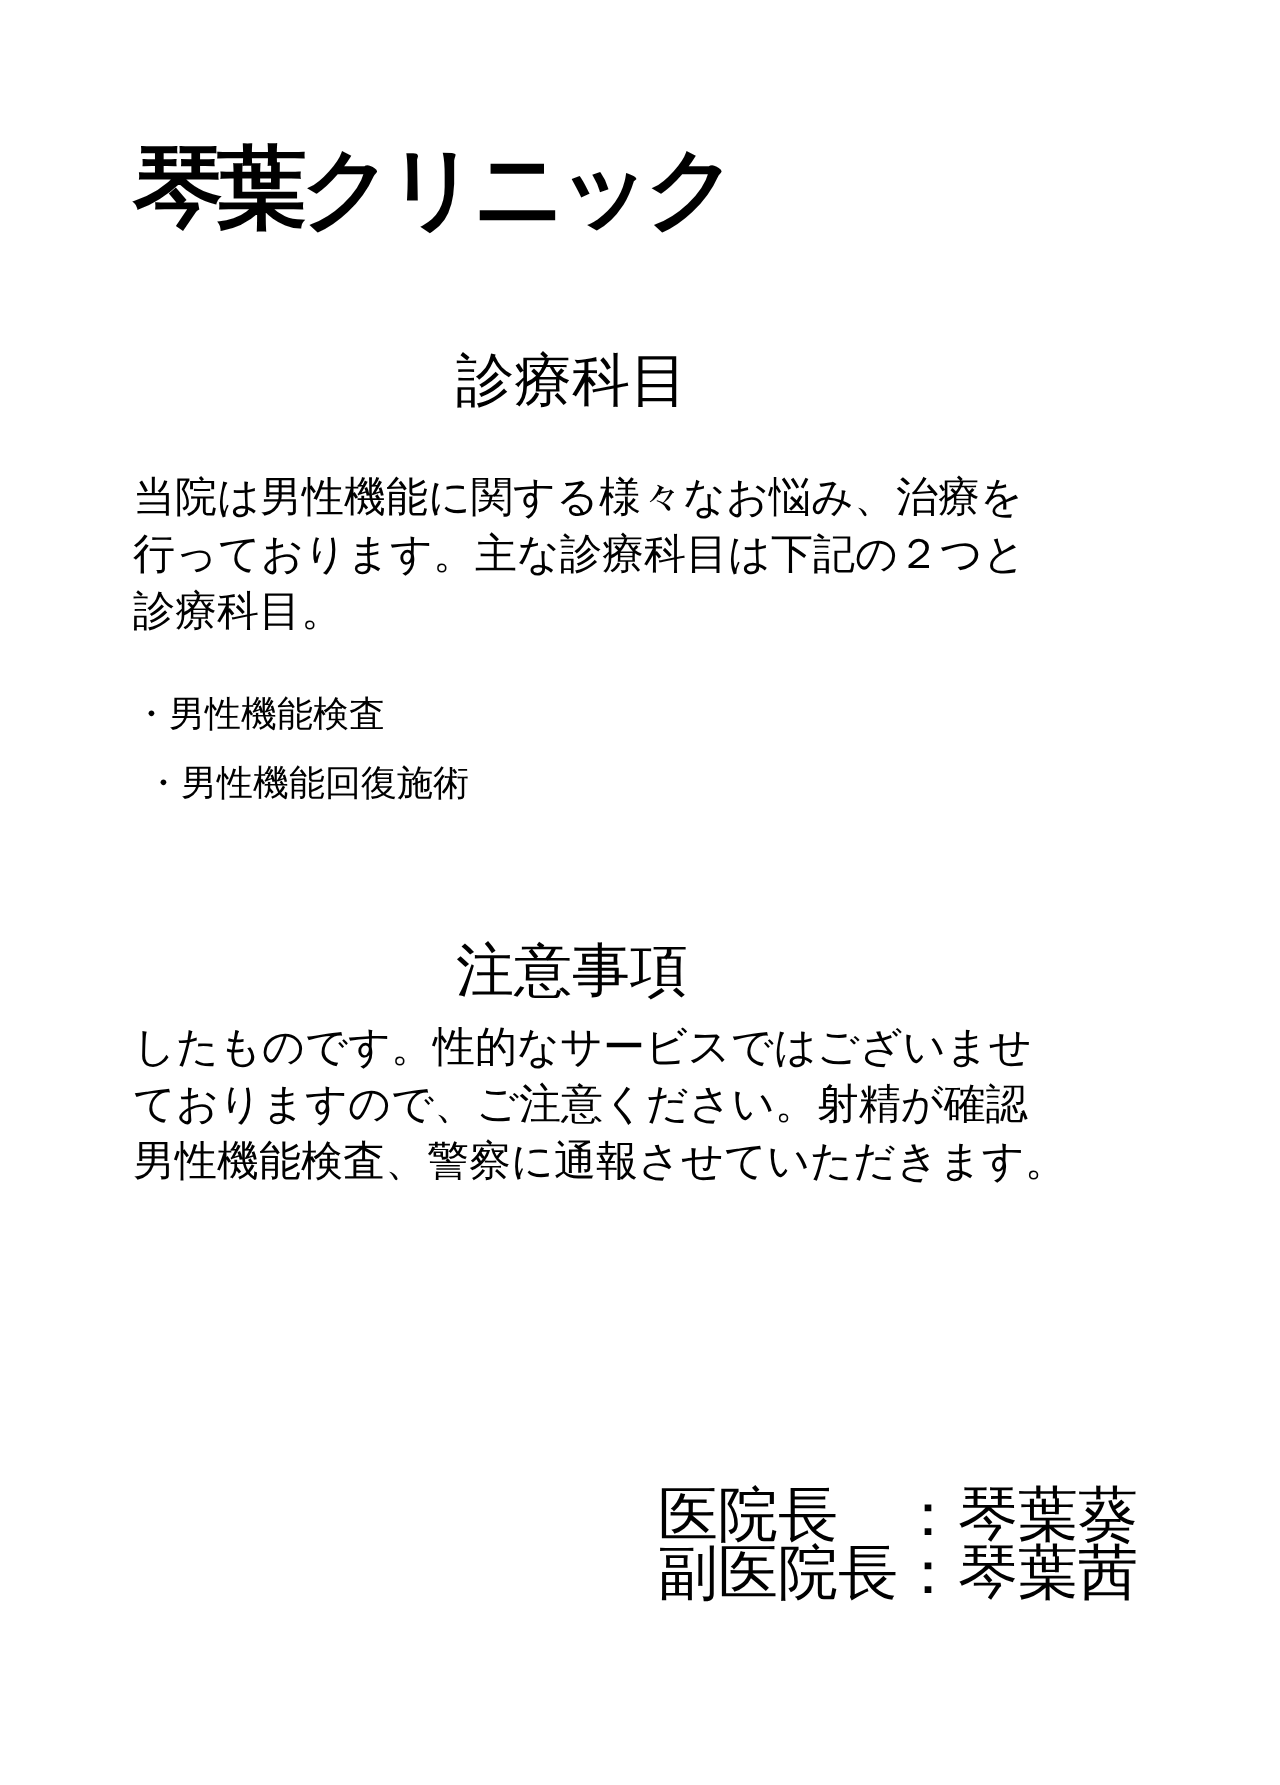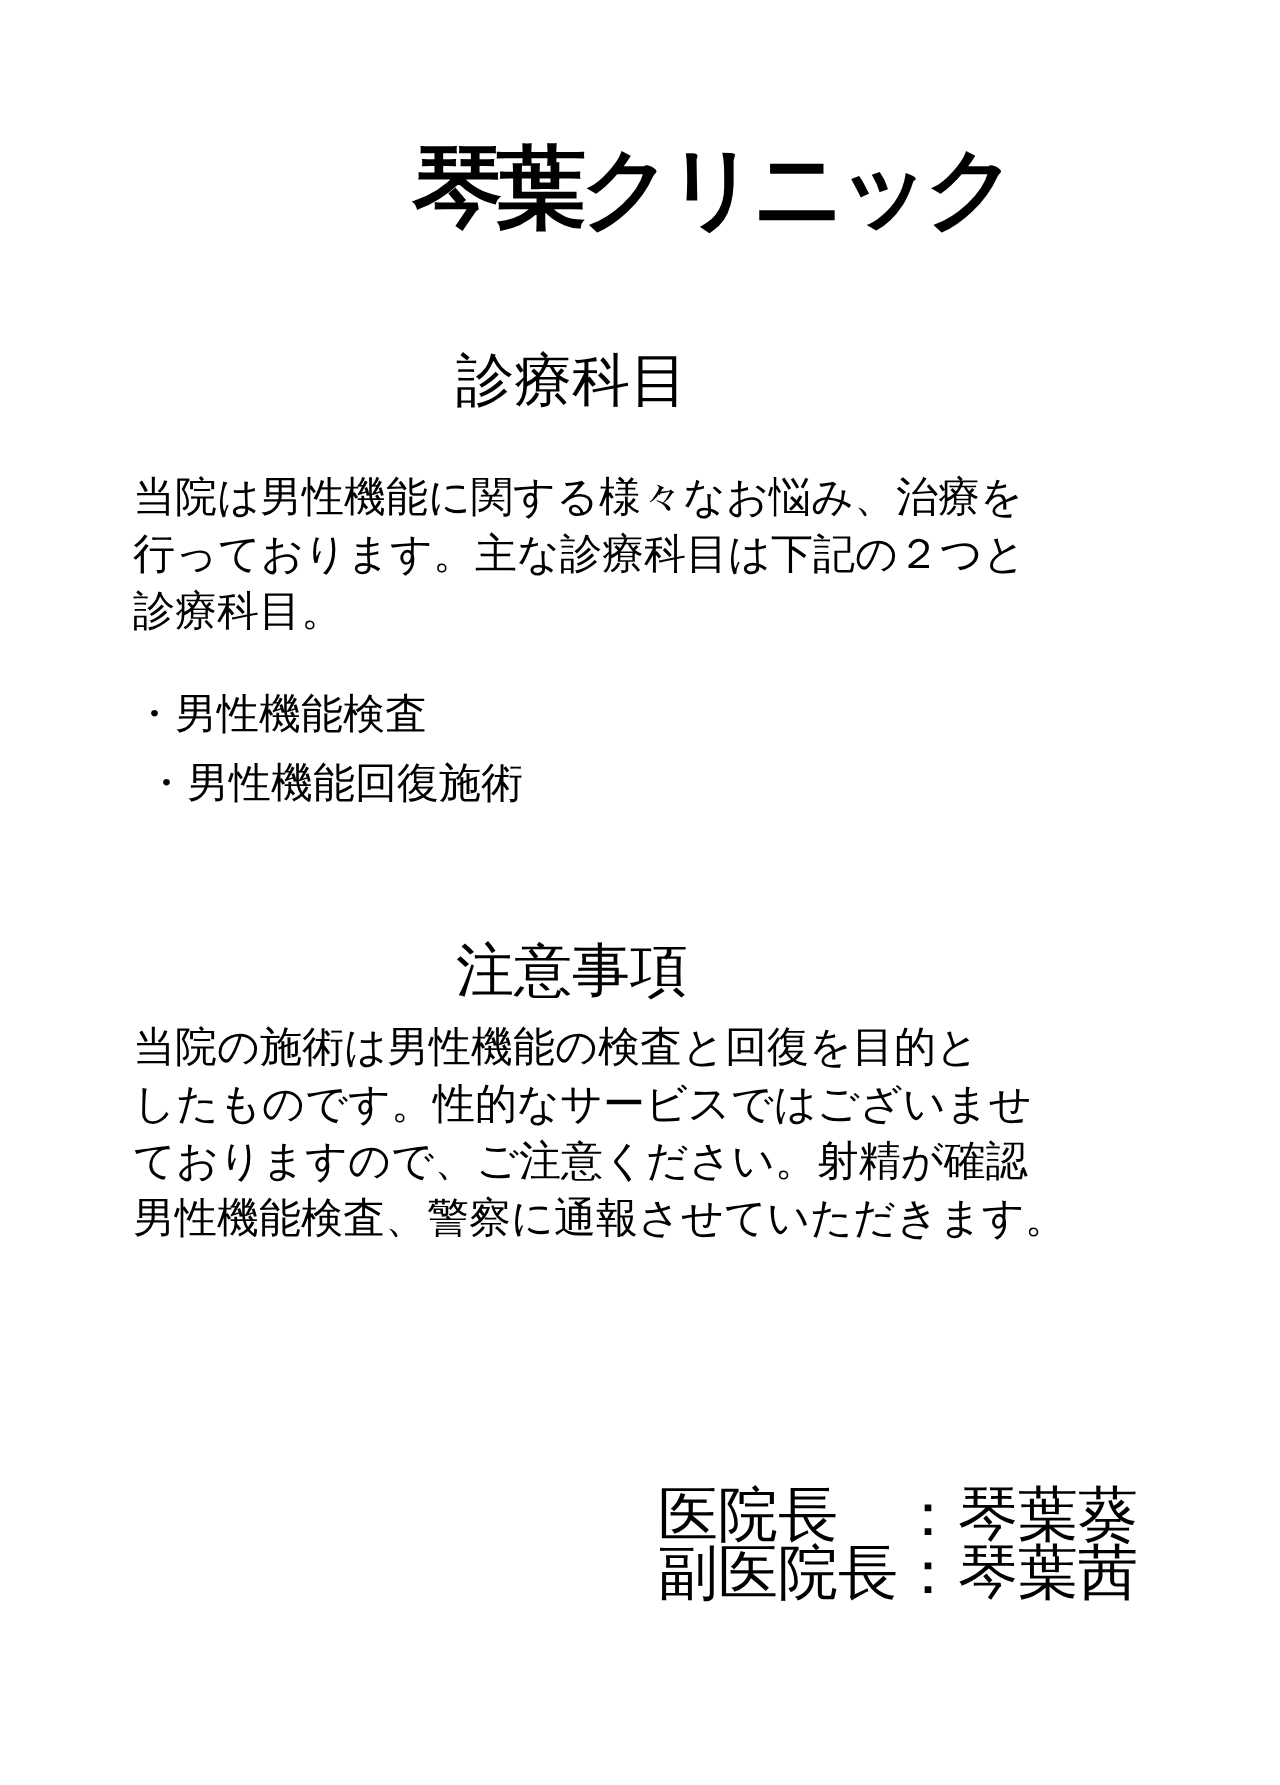--- a/index.html
+++ b/index.html
@@ -14,21 +14,21 @@
     background: #ffffff;
     color: #000000;
     font-family: "Liberation Sans", sans-serif;
     overflow: hidden;
   }
   .doc-title {
     position: absolute;
     left: 133px;
     top: 136px;
     width: 878px;
-    text-align: right;
+    text-align: left;
     font-size: 90px;
     font-weight: 700;
     letter-spacing: -6px;
     line-height: 104px;
     white-space: nowrap;
   }
   .section-heading {
     position: absolute;
     left: 133px;
     width: 878px;
@@ -49,21 +49,21 @@
     line-height: 57px;
   }
   .para-1 { top: 468px; }
   .para-2 { top: 1018px; }
   .line { white-space: nowrap; }
   .bullet-list {
     position: absolute;
     left: 133px;
     top: 685px;
     width: 930px;
-    font-size: 42px;
+    font-size: 36px;
     line-height: 57px;
   }
   .bullet-item + .bullet-item { margin-top: 12px; margin-left: 12px; }
   .signature {
     position: absolute;
     left: 658px;
     top: 1486px;
     font-size: 60px;
     line-height: 58px;
     white-space: nowrap;
@@ -85,21 +85,20 @@
   </div>
 
   <div class="bullet-list">
     <div class="bullet-item line">・男性機能検査</div>
     <div class="bullet-item line">・男性機能回復施術</div>
   </div>
 
   <div class="section-heading heading-2">注意事項</div>
 
   <div class="para para-2">
-    <div class="line">当院の施術は男性機能の検査と回復を目的と</div>
     <div class="line">したものです。性的なサービスではございませ</div>
     <div class="line">ておりますので、ご注意ください。射精が確認</div>
     <div class="line">男性機能検査、警察に通報させていただきます。</div>
   </div>
 
   <div class="signature">
     <div class="line">医院長　：琴葉葵</div>
     <div class="line">副医院長：琴葉茜</div>
   </div>
 

